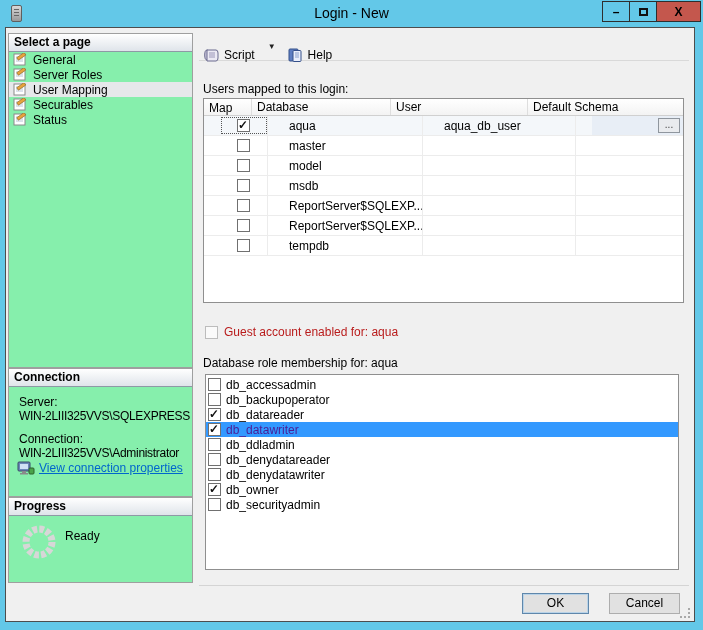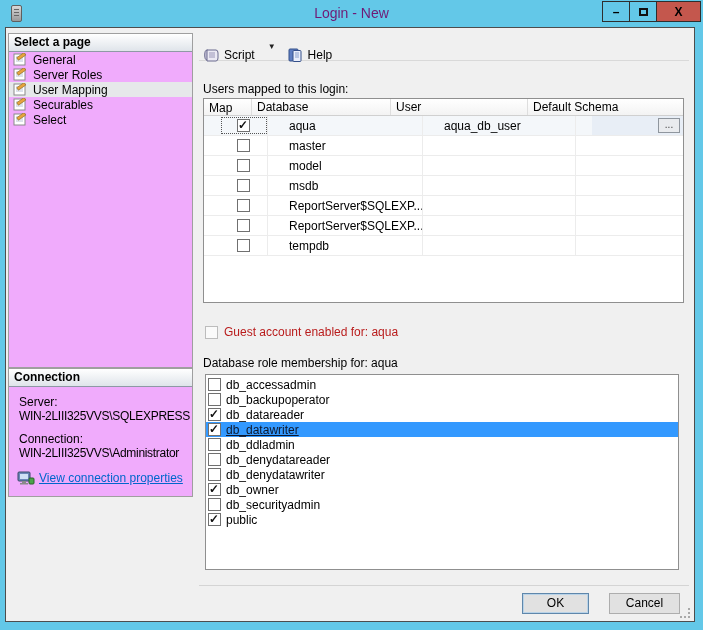--- a/index.html
+++ b/index.html
@@ -8,51 +8,51 @@
     position: relative;
     background: #63c8e8;
     font-family: "Liberation Sans", sans-serif;
     font-size: 12px;
     color: #000;
     overflow: hidden;
   }
 
   
   .titlebar { position:absolute; left:0; top:0; width:703px; height:27px; background:#63c8e8; }
-  .title { position:absolute; left:0; right:0; top:5px; text-align:center; font-size:14px; color:#701a75; }
+  .title { position:absolute; left:0; right:0; top:5px; text-align:center; font-size:14px; color:#000000; }
   .app-icon { position:absolute; left:11px; top:5px; width:11px; height:17px;
     background:linear-gradient(180deg,#d8d8d8,#9a9a9a); border:1px solid #5f5f5f; border-radius:2px; }
   .app-icon:before { content:""; position:absolute; left:2px; right:2px; top:3px; height:1px; background:#666; box-shadow:0 3px 0 #666, 0 6px 0 #666; }
   .winbtns { position:absolute; right:2px; top:1px; display:flex; }
   .winbtn { width:28px; height:21px; border:1px solid #2e2e2e; margin-left:-1px;
     display:flex; align-items:center; justify-content:center; font-weight:bold; font-size:12px; background:#63c8e8; }
   .winbtn.close { width:45px; background:#c4574d; }
   .maxglyph { width:9px; height:8px; border:2px solid #111; display:inline-block; }
 
   
   .client { position:absolute; left:5px; top:27px; width:690px; height:595px;
     background:#f0f0f0; border:1px solid #4d4d4d; }
 
   
-  .panel { position:absolute; left:2px; width:185px; background:#f0abfc; border:1px solid #9f9f9f; }
+  .panel { position:absolute; left:2px; width:185px; background:#86efac; border:1px solid #9f9f9f; }
   .panel-header { height:18px; line-height:17px; padding-left:5px; font-weight:bold;
     background:linear-gradient(180deg,#ffffff,#dfe4ea); border-bottom:1px solid #8e99a5; }
   .panel-pages { top:5px; height:335px; }
   .panel-conn  { top:340px; height:129px; }
   .panel-prog  { top:469px; height:86px; }
 
   .page-item { display:flex; align-items:center; height:15px; padding-left:4px; cursor:default; }
   .page-item.selected { background:#e6e8ea; }
   .page-item .lbl { padding-left:4px; }
   .icon-page { width:16px; height:13px; flex:0 0 16px; }
 
   .conn-body { padding:8px 0 0 10px; }
   .conn-label { margin-top:9px; }
   .conn-value { white-space:nowrap; letter-spacing:-0.3px; }
-  .conn-link-row { display:flex; align-items:center; margin-top:10px; margin-left:-2px; }
+  .conn-link-row { display:flex; align-items:center; margin-top:0; margin-left:-2px; }
   .link { color:#0066cc; text-decoration:underline; margin-left:4px; cursor:pointer; }
 
   .prog-body { position:relative; height:66px; }
   .spinner { position:absolute; left:12px; top:8px; }
   .prog-status { position:absolute; left:56px; top:13px; }
 
   
   .toolbar { position:absolute; left:193px; top:5px; width:490px; height:28px;
     border-bottom:1px solid #d9d9d9; display:flex; align-items:center; }
   .tool-btn { display:flex; align-items:center; height:24px; padding:0 4px;margin-top:16px; }
@@ -88,21 +88,21 @@
   .cb.disabled { border-color:#bcbcbc; background:#fafafa; }
 
   .guest-row { position:absolute; left:199px; top:297px; display:flex; align-items:center; color:#b91c1c; }
   .guest-row .cb { margin-right:6px; }
 
   
   .rolelist { position:absolute; left:199px; top:346px; width:474px; height:196px;
     background:#fff; border:1px solid #8f8f8f; padding-top:2px; }
   .role-row { display:flex; align-items:center; height:15px; padding-left:2px;text-align:center; }
   .role-row .lbl { padding-left:5px; }
-  .role-row.selected { background:#3399ff; color:#0f172a;text-decoration:underline; }
+  .role-row.selected { background:#3399ff; color:#4c1d95; }
 
   .bottom-line { position:absolute; left:193px; top:557px; width:490px; height:1px; background:#d4d4d4; }
 
   .btn { position:absolute; top:565px; height:21px; background:#e1e1e1;
     border:1px solid #adadad; text-align:center; font-size:12px; line-height:18px; }
   .btn-ok { left:516px; width:67px; border-color:#5f87ab; box-shadow:inset 0 0 0 1px #b9d3e8; }
   .btn-cancel { left:603px; width:71px; }
 
   .resize-grip { position:absolute; right:4px; bottom:3px; width:10px; height:10px; }
   .resize-grip i { position:absolute; width:2px; height:2px; background:#a9a9a9; }
@@ -173,21 +173,21 @@
       <span class="lbl">Securables</span>
     </div>
     <div class="page-item">
       <svg class="icon-page" viewBox="0 0 16 13">
           <rect x="1" y="1" width="11" height="11" fill="#fff" stroke="#8a8a8a"></rect>
           <line x1="3" y1="4" x2="10" y2="4" stroke="#b8c4d8"></line>
           <line x1="3" y1="6" x2="10" y2="6" stroke="#b8c4d8"></line>
           <line x1="3" y1="8" x2="10" y2="8" stroke="#b8c4d8"></line>
           <rect x="6" y="4" width="9" height="3" transform="rotate(-35 6 8)" fill="#e8a33d" stroke="#8a6a20" stroke-width="0.6"></rect>
         </svg>
-      <span class="lbl">Select</span>
+      <span class="lbl">Status</span>
     </div>
   </div>
 
   <div class="panel panel-conn">
     <div class="panel-header">Connection</div>
     <div class="conn-body">
       <div>Server:</div>
       <div class="conn-value">WIN-2LIII325VVS\SQLEXPRESS</div>
       <div class="conn-label">Connection:</div>
       <div class="conn-value">WIN-2LIII325VVS\Administrator</div>
@@ -197,20 +197,29 @@
             <rect x="3" y="4" width="8" height="5" fill="#cfe0f5"></rect>
             <rect x="5" y="11" width="4" height="2" fill="#8a8a8a"></rect>
             <rect x="3" y="13" width="8" height="1.5" fill="#8a8a8a"></rect>
             <rect x="12" y="8" width="5" height="6" rx="1" fill="#4aa34a" stroke="#2a632a"></rect>
           </svg>
         <span class="link">View connection properties</span>
       </div>
     </div>
   </div>
 
+  <div class="panel panel-prog">
+    <div class="panel-header">Progress</div>
+    <div class="prog-body">
+      <svg class="spinner" width="36" height="36" viewBox="0 0 36 36">
+        <circle cx="18" cy="18" r="13" fill="none" stroke="#d7d7d7" stroke-width="7" stroke-dasharray="4.6 2.2"></circle>
+      </svg>
+      <span class="prog-status">Ready</span>
+    </div>
+  </div>
 
   <div class="toolbar">
     <div class="tool-btn">
       <svg width="17" height="16" viewBox="0 0 17 16">
           <ellipse cx="4" cy="8" rx="2.3" ry="5" fill="#cbc7dd" stroke="#6a6a8e"></ellipse>
           <path d="M4 3 h9 a2 3 0 0 1 2 3 v5 a2 3 0 0 1 -2 3 h-9 z" fill="#eceaf4" stroke="#6a6a8e"></path>
           <line x1="6" y1="6" x2="12" y2="6" stroke="#9a96b8"></line>
           <line x1="6" y1="8" x2="12" y2="8" stroke="#9a96b8"></line>
           <line x1="6" y1="10" x2="12" y2="10" stroke="#9a96b8"></line>
         </svg>
@@ -336,24 +345,20 @@
       <span class="lbl">db_denydatawriter</span>
     </div>
     <div class="role-row">
       <span class="cb checked"></span>
       <span class="lbl">db_owner</span>
     </div>
     <div class="role-row">
       <span class="cb"></span>
       <span class="lbl">db_securityadmin</span>
     </div>
-    <div class="role-row">
-      <span class="cb checked"></span>
-      <span class="lbl">public</span>
-    </div>
   </div>
 
   <div class="bottom-line"></div>
 
   <div class="btn btn-ok">OK</div>
   <div class="btn btn-cancel">Cancel</div>
 
   <div class="resize-grip">
       <i></i>
       <i></i>

